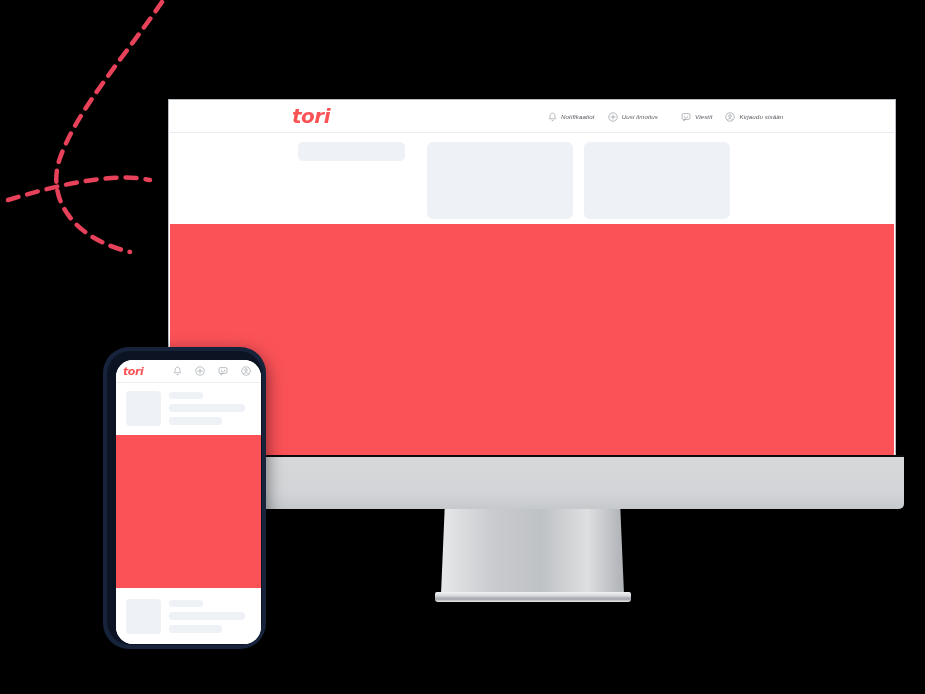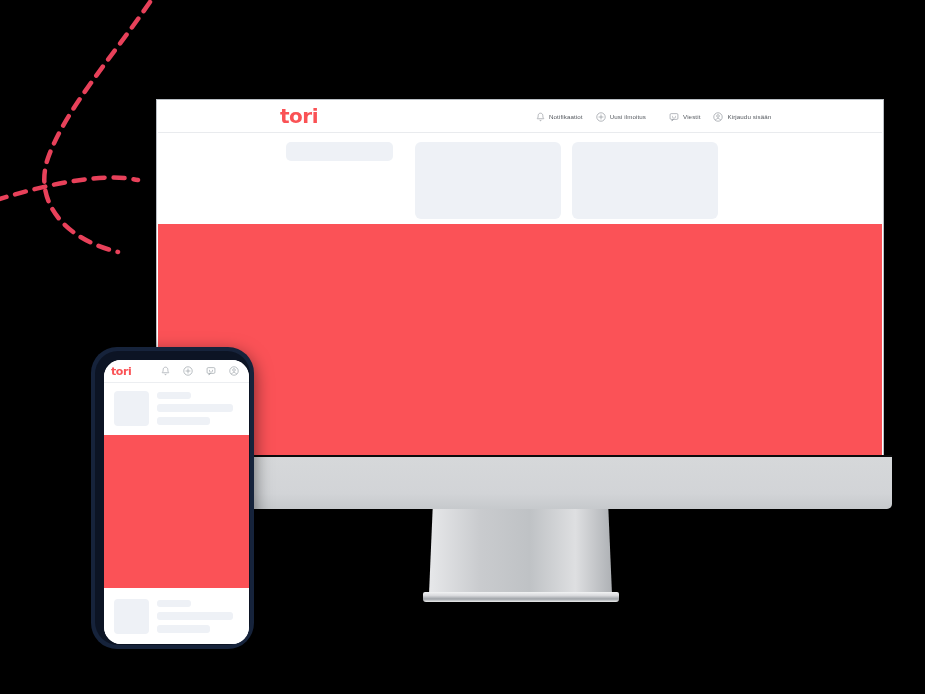--- a/index.html
+++ b/index.html
@@ -3,21 +3,21 @@
 <meta charset="utf-8">
 <style>
   html,body{margin:0;padding:0;}
   body{
     width:925px;height:694px;
     background:#000;
     font-family:"Liberation Sans", sans-serif;
     overflow:hidden;
     position:relative;
   }
-  .stage{position:absolute;left:0;top:0;width:736px;height:694px;}
+  .stage{position:absolute;left:12px;top:0;width:736px;height:694px;font-style:italic;}
 
   
   .deco{position:absolute;left:-10px;top:-10px;width:260px;height:300px;pointer-events:none;}
 
   
   .monitor{position:absolute;left:157px;top:100px;width:726px;height:357px;}
   .screen-bezel{
     position:absolute;left:0;top:0;width:726px;height:357px;
     background:#ffffff;
     box-shadow:0 0 0 1px #b9bec4;

